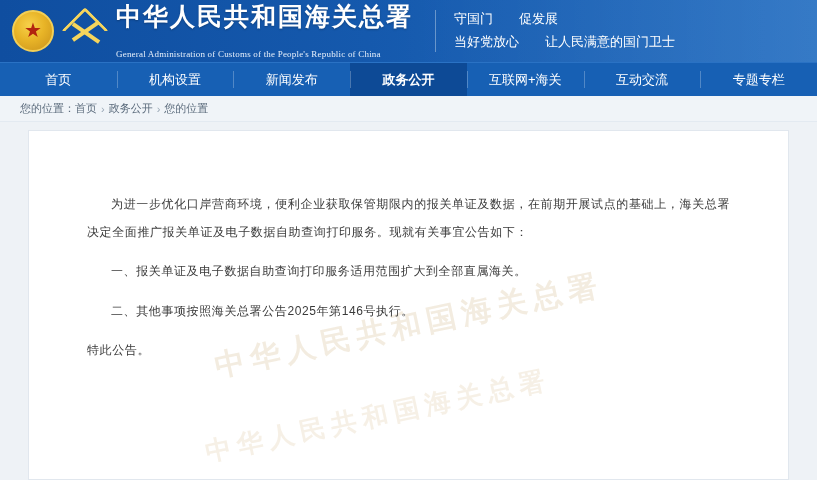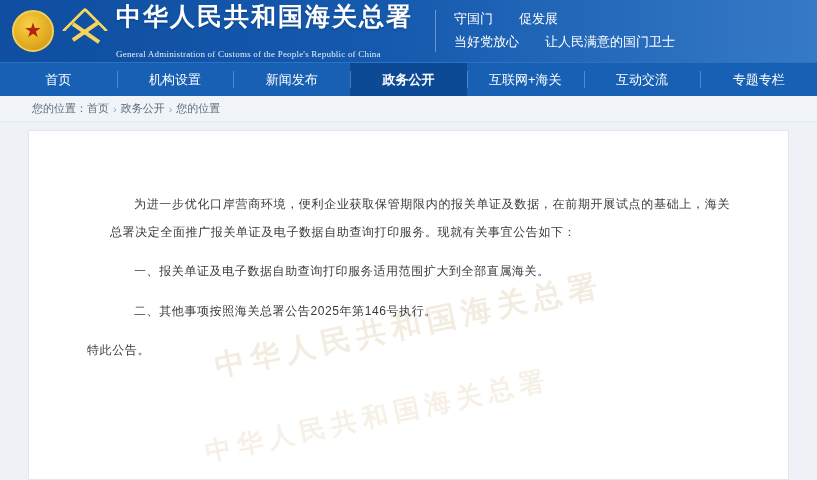--- a/index.html
+++ b/index.html
@@ -105,21 +105,21 @@
     content: ""; position: absolute; left: 0; top: 8px; bottom: 8px;
     width: 1px; background: rgba(255,255,255,.25);
   }
   .nav-item.active { background: #0d4a96; font-weight: 700; }
 
   
   .crumb-bar {
     background: #f0f4f8;
     height: 26px;
     display: flex; align-items: center;
-    padding-left: 32px;
+    padding-left: 20px;
     font-size: 11px; color: #5b6b7c;
     border-bottom: 1px solid #e3eaf1;
     text-align: right;
   }
   .crumb-bar a { color: #5b6b7c; text-decoration: none; }
   .crumb-sep { margin: 0 4px; color: #9aa8b6; }
 
   
   .page {
     background: #eef2f6;
@@ -163,21 +163,21 @@
     margin: 18px 0 0 0;
   }
   .doc-body { position: relative; margin-top: 34px; }
   .para {
     font-size: 12px;
     color: #3a3a3a;
     line-height: 2.3;
     text-align: justify;
     letter-spacing: .6px;
   }
-  .para.indent { text-indent: 2em; margin-left: 23px; }
+  .para.indent { text-indent: 2em; }
 </style>
 </head>
 <body>
 
 <div class="header">
   <div class="emblem">
     <div class="disc"></div>
     <div class="star">★</div>
   </div>
   <div class="customs-mark">

